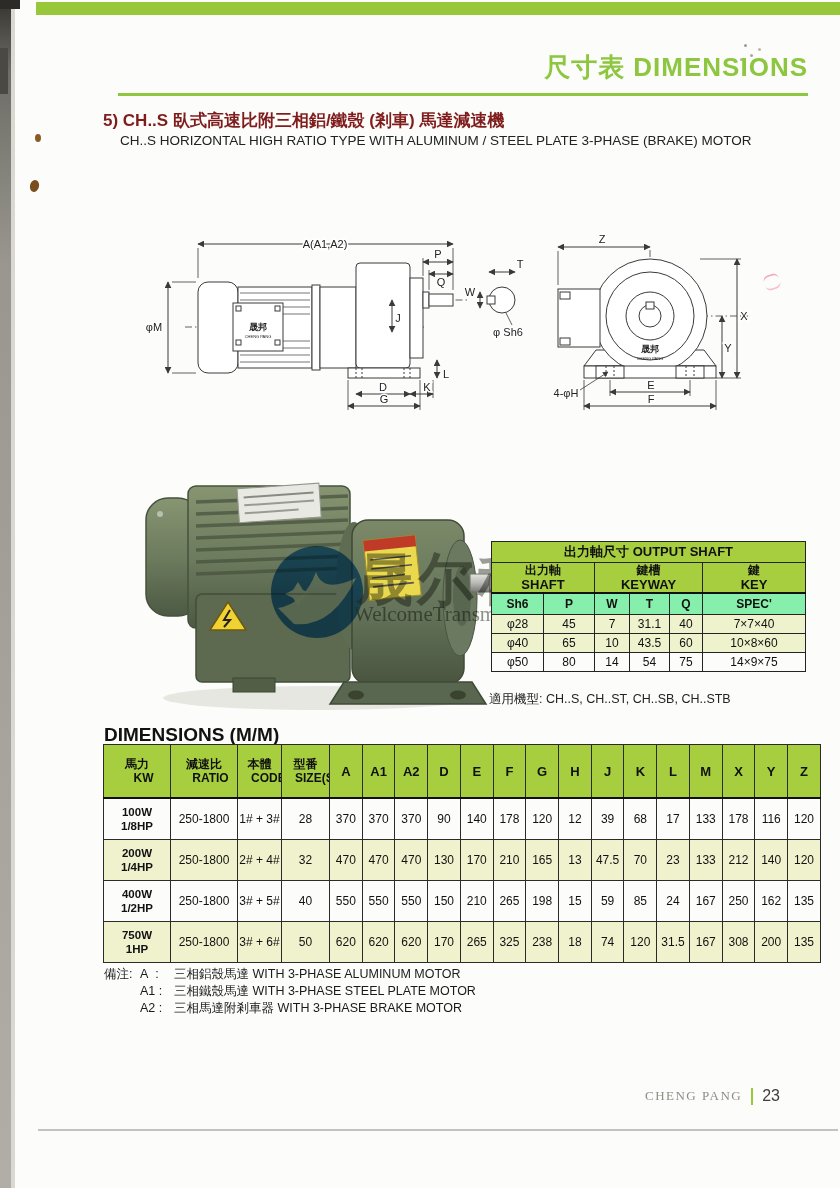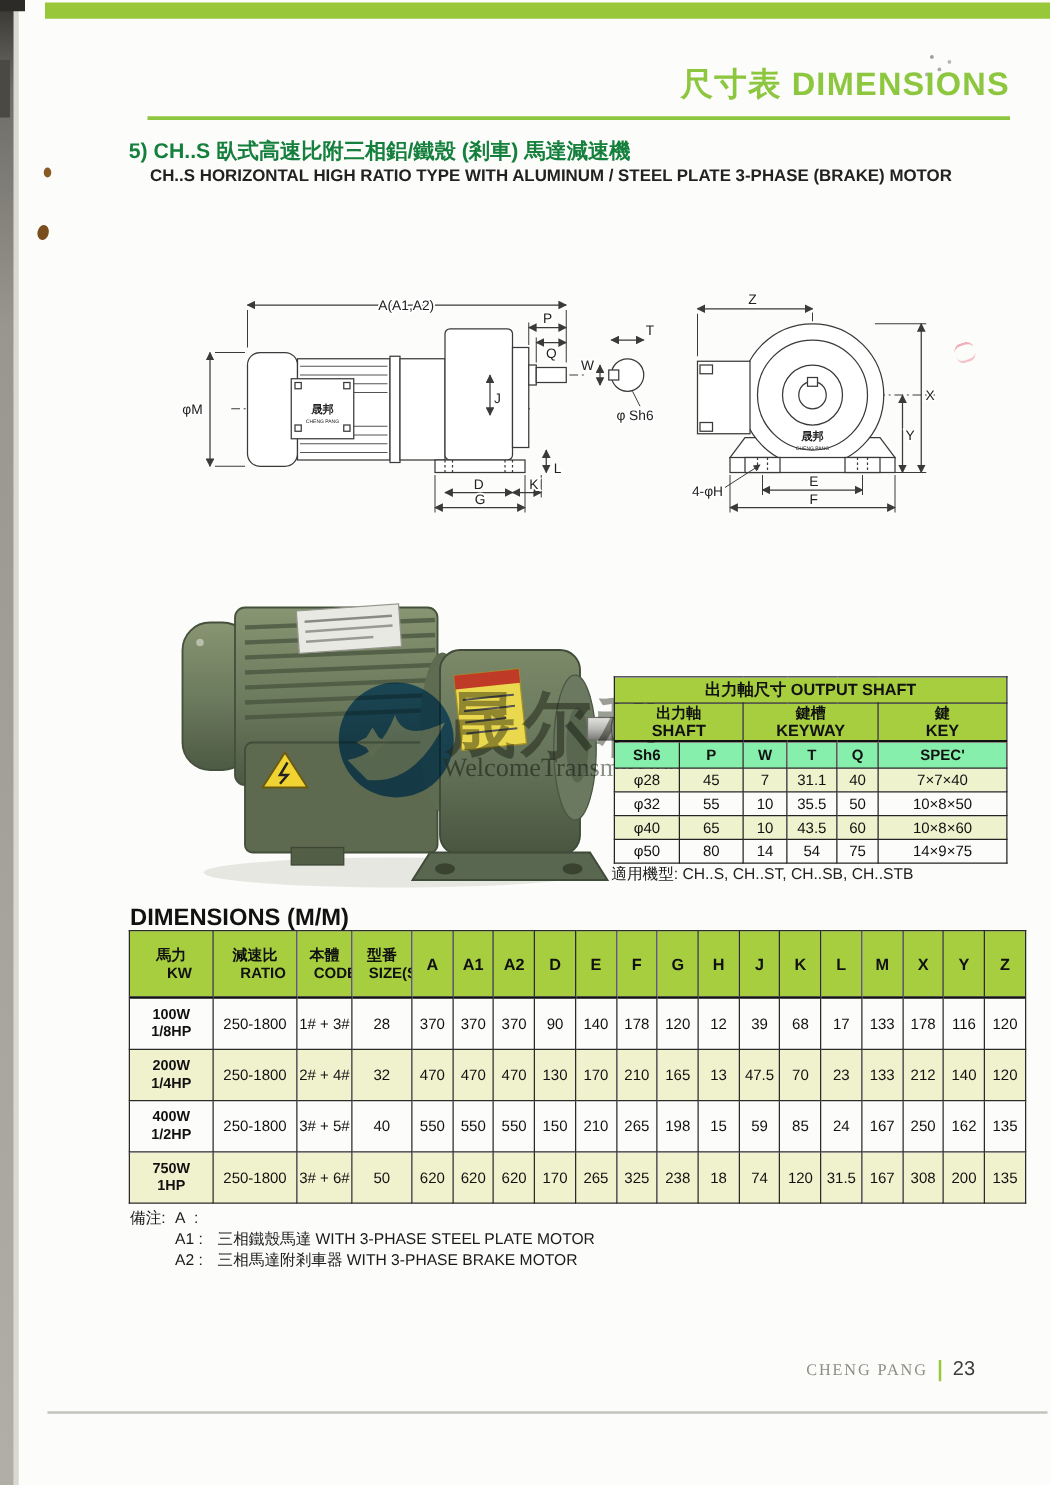--- a/index.html
+++ b/index.html
@@ -30,22 +30,22 @@
   .brand-bg { position:absolute; left:6px; right:-10px; top:0; bottom:0; background:#8fc23a;
     transform:skewX(-18deg); border-bottom-left-radius:6px; }
   .brand-text { position:absolute; left:14px; top:4px; width:120px; text-align:center;
     font-size:21px; font-weight:bold; color:#0d0d0d; letter-spacing:3px; }
   .section-title { position:absolute; right:32px; top:50px; font-size:26px; font-weight:bold;
     color:#8dc63f; letter-spacing:1px; white-space:nowrap; }
   .section-title .cn { margin-right:8px; }
   .section-rule { position:absolute; left:118px; top:93px; width:690px; height:3px; background:#8dc63f; }
 
   
-  .title-cn { position:absolute; left:103px; top:109px; font-size:17px; font-weight:bold; color:#15803d; }
-  .title-en { position:absolute; left:120px; top:133px; font-size:13.5px; font-weight:700; color:#222; }
+  .title-cn { position:absolute; left:103px; top:109px; font-size:17px; font-weight:bold; color:#7f1d1d; }
+  .title-en { position:absolute; left:120px; top:133px; font-size:13.5px; font-weight:400; color:#222; }
 
   
   .drawings { position:absolute; left:140px; top:218px; width:680px; height:215px; }
   .drawings text { font-family:"Liberation Sans",sans-serif; font-size:11px; fill:#222;
     paint-order:stroke; stroke:#fff; stroke-width:3px; text-anchor:middle; }
   .drawings .tiny { font-size:4px; stroke-width:0; }
   .drawings .logo { font-size:9px; font-weight:bold; stroke-width:0; }
 
   
   .photo { position:absolute; left:138px; top:446px; width:356px; height:270px; }
@@ -382,28 +382,20 @@
       <th>Q</th>
       <th>SPEC'</th>
     </tr>
     <tr class="t-data tint">
       <td>φ28</td>
       <td>45</td>
       <td>7</td>
       <td>31.1</td>
       <td>40</td>
       <td>7×7×40</td>
-    </tr>
-    <tr class="t-data">
-      <td>φ32</td>
-      <td>55</td>
-      <td>10</td>
-      <td>35.5</td>
-      <td>50</td>
-      <td>10×8×50</td>
     </tr>
     <tr class="t-data tint">
       <td>φ40</td>
       <td>65</td>
       <td>10</td>
       <td>43.5</td>
       <td>60</td>
       <td>10×8×60</td>
     </tr>
     <tr class="t-data">
@@ -573,20 +565,21 @@
         <td>200</td>
         <td>135</td>
       </tr>
     </tbody>
   </table>
 
   <div class="notes">
     <div class="row">
       <span class="prefix">備注:</span>
       <span class="key"><span>A</span>&nbsp;&nbsp;<span>:</span></span>
+      <span>三相鋁殼馬達 WITH 3-PHASE ALUMINUM MOTOR</span>
     </div>
     <div class="row">
       <span class="prefix"></span>
       <span class="key"><span>A1</span>&nbsp;<span>:</span></span>
       <span>三相鐵殼馬達 WITH 3-PHASE STEEL PLATE MOTOR</span>
     </div>
     <div class="row">
       <span class="prefix"></span>
       <span class="key"><span>A2</span>&nbsp;<span>:</span></span>
       <span>三相馬達附剎車器 WITH 3-PHASE BRAKE MOTOR</span>

